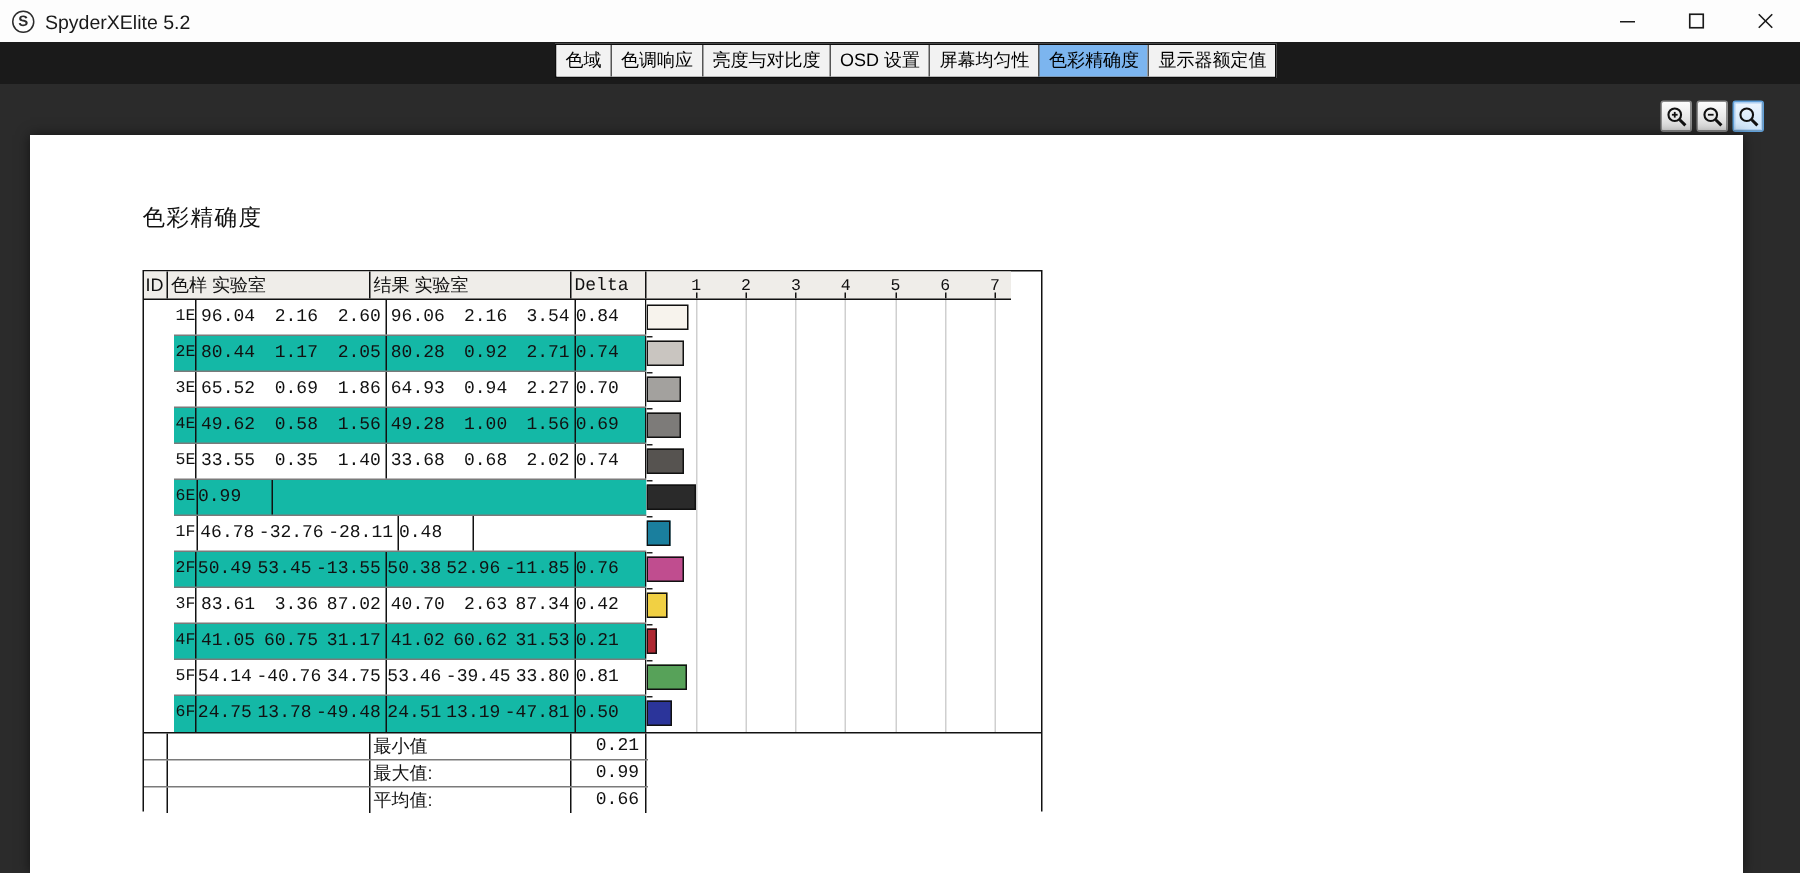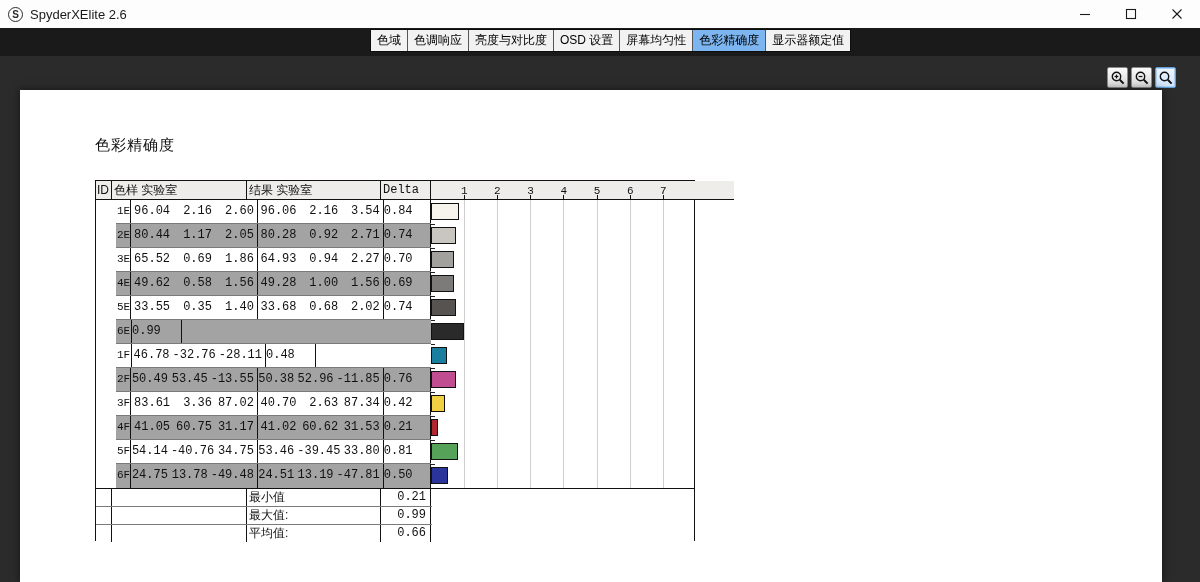--- a/index.html
+++ b/index.html
@@ -42,36 +42,36 @@
   
   .page { position:absolute; top:62px; left:20px; width:1142px; height:492px;
     background:#ffffff; box-shadow:0 0 8px rgba(0,0,0,.55); }
   .heading { position:absolute; top:46px; left:75px; font-size:15px; color:#111;
     letter-spacing:1px; }
 
   
   .rtable { position:absolute; top:90px; left:75px; width:600px; height:361px;
     border:1px solid #111; background:#fff; font-size:12px; color:#111; }
 
-  .hrow { position:absolute; top:0; left:0; width:638px; height:19px; display:flex;
+  .hrow { position:absolute; top:0; left:0; width:578px; height:19px; display:flex;
     background:#efede9; border-bottom:1px solid #111; }
   .hrow .hcell { height:18px; line-height:18px; border-right:1px solid #111; overflow:hidden; }
   .h-id { width:16px; padding-left:1px; }
   .h-sample { width:135px; padding-left:2px; }
   .h-result { width:134px; padding-left:2px; }
   .h-delta { width:50px; padding-left:2px; font-family:"Liberation Mono","DejaVu Sans Mono",monospace; }
   .h-chart { flex:1; position:relative; border-right:none !important; }
   .axis-label { position:absolute; top:1px; width:20px; margin-left:-10px; text-align:center;
     font-family:"Liberation Mono","DejaVu Sans Mono",monospace; font-size:11px; color:#111; }
   .axis-tick { position:absolute; bottom:0; width:1px; height:4px; background:#111; }
 
   .rows { position:absolute; top:19px; left:0; width:335px; }
   .trow { display:flex; height:24px; border-bottom:1px solid #7a7a7a; background:#fff;margin-left:20px; }
   .trow:last-child { border-bottom:none; height:24px; }
-  .trow.alt { background:#a3a3a3; }
+  .trow.alt { background:#14b8a6; }
   .trow .cell { border-right:1px solid #111; height:100%; overflow:hidden; }
   .c-id { width:16px; font-family:"Liberation Mono","DejaVu Sans Mono",monospace;
     font-size:11px; line-height:22px; padding-left:1px; }
   .c-sample { width:135px; }
   .c-result { width:134px; }
   .c-delta { width:50px; font-family:"Liberation Mono","DejaVu Sans Mono",monospace;
     text-align:left; padding-right:4px; line-height:22px; }
   .nums { display:grid; grid-template-columns:repeat(3,1fr); }
   .nums span { text-align:right; padding-right:3px; line-height:22px;
     font-family:"Liberation Mono","DejaVu Sans Mono",monospace; white-space:nowrap; }
@@ -94,21 +94,21 @@
     text-align:right; padding-right:4px; line-height:17px; }
 </style>
 </head>
 <body>
 
 <div class="window">
 
   <div class="titlebar">
     <div class="title-left">
       <span class="logo">S</span>
-      <span class="title-text">SpyderXElite 2.6</span>
+      <span class="title-text">SpyderXElite 5.2</span>
     </div>
     <div class="win-controls">
       <div class="win-btn">
         <svg width="12" height="12" viewBox="0 0 12 12">
           <line x1="1" y1="6.5" x2="11" y2="6.5" stroke="#1a1a1a" stroke-width="1.1"></line>
         </svg>
       </div>
       <div class="win-btn">
         <svg width="12" height="12" viewBox="0 0 12 12">
           <rect x="1.5" y="1.5" width="9" height="9" fill="none" stroke="#1a1a1a" stroke-width="1.1"></rect>

